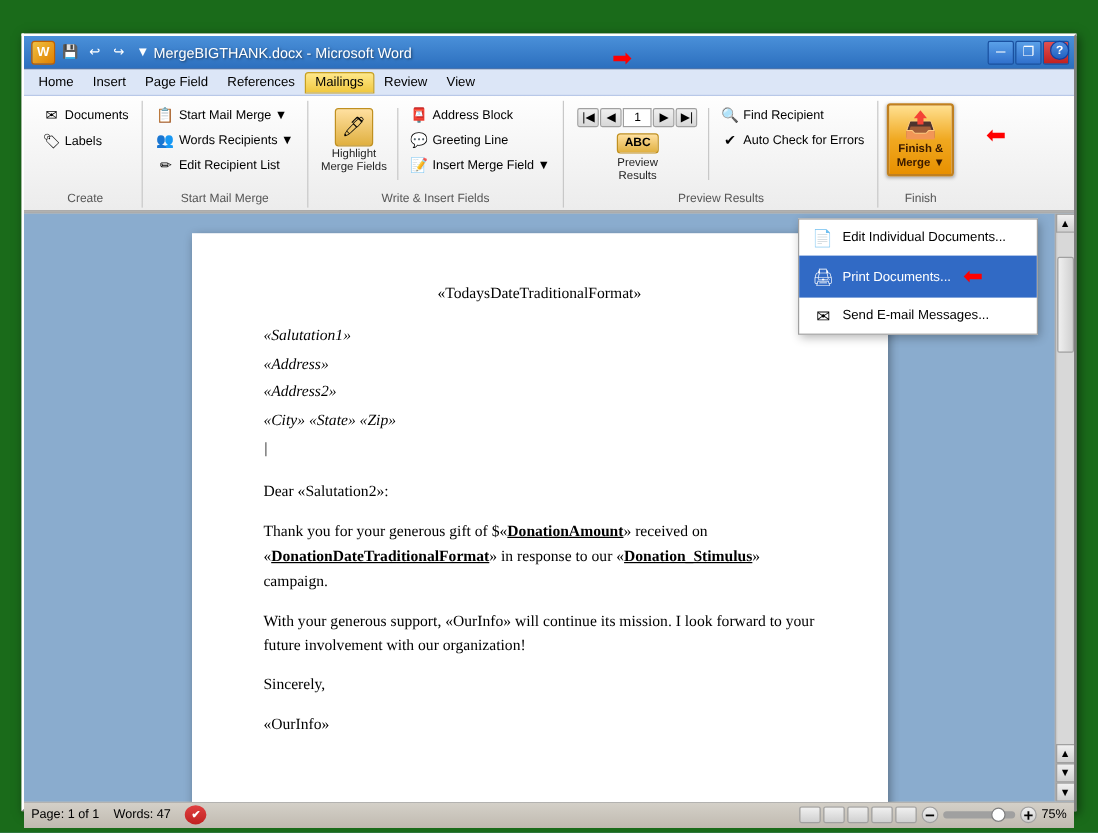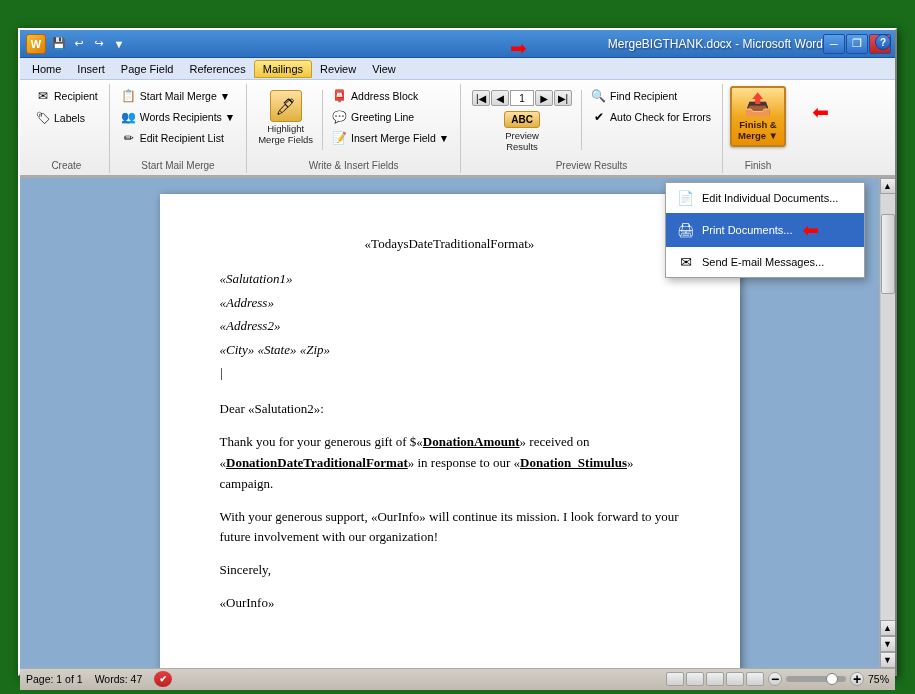--- a/index.html
+++ b/index.html
@@ -70,21 +70,21 @@
       font-size: 11px;
       cursor: pointer;
       border-radius: 2px;
     }
     .titlebar-title {
       color: white;
       font-size: 12px;
       font-weight: normal;
       text-shadow: 1px 1px 2px rgba(0,0,0,0.5);
       flex: 1;
-      text-align: right;
+      text-align: left;
     }
     .titlebar-controls {
       display: flex;
       gap: 1px;
     }
     .win-btn {
       width: 22px;
       height: 20px;
       background: linear-gradient(to bottom, #5aa0e8 0%, #3070cc 100%);
       border: 1px solid #1a50a0;
@@ -510,21 +510,21 @@
       <div class="help-btn">?</div>
     </div>
 
     <div class="ribbon-content">
 
       <div class="ribbon-group">
         <div class="group-content">
           <div class="envelopes-labels">
             <div class="rb-small">
               <div class="rb-small-icon">✉</div>
-              <span>Recipient</span>
+              <span>Documents</span>
             </div>
             <div class="rb-small">
               <div class="rb-small-icon">🏷</div>
               <span>Labels</span>
             </div>
           </div>
         </div>
         <div class="group-label">Create</div>
       </div>
 

